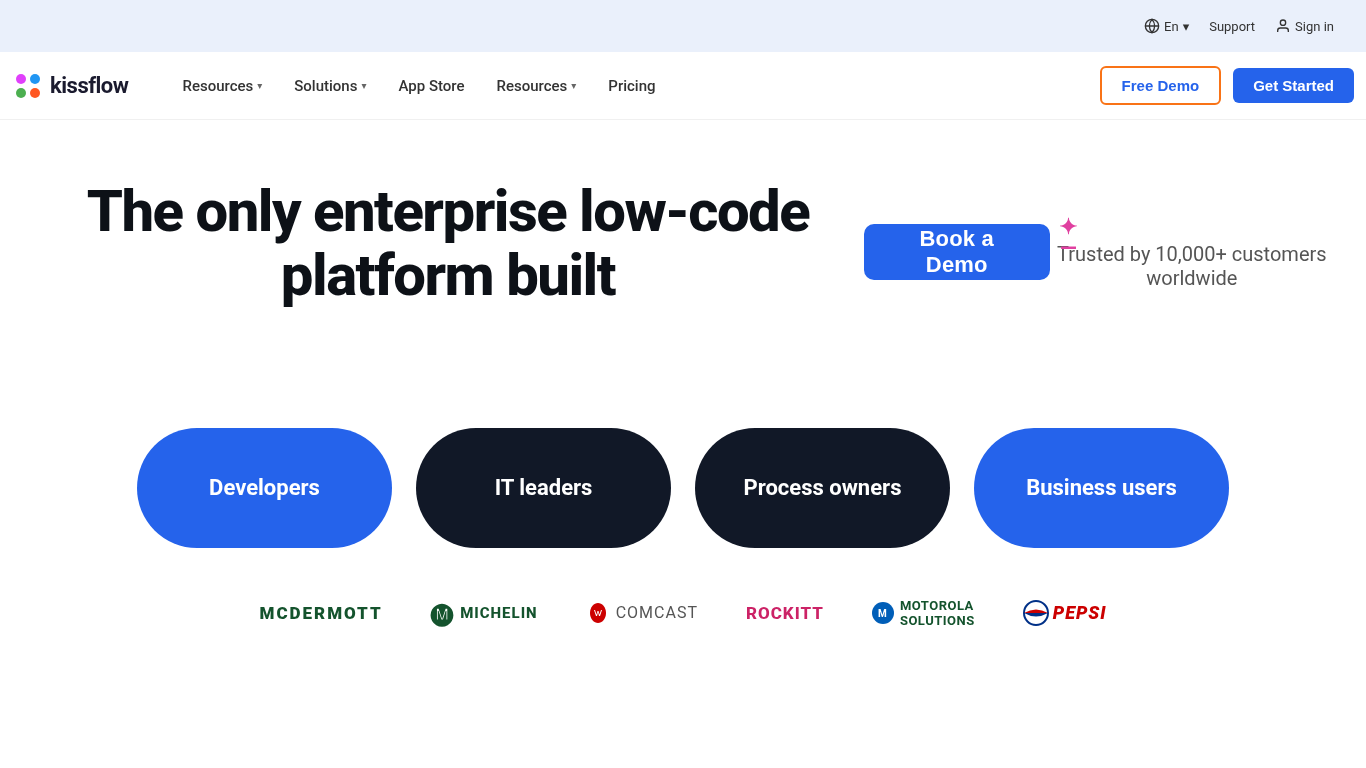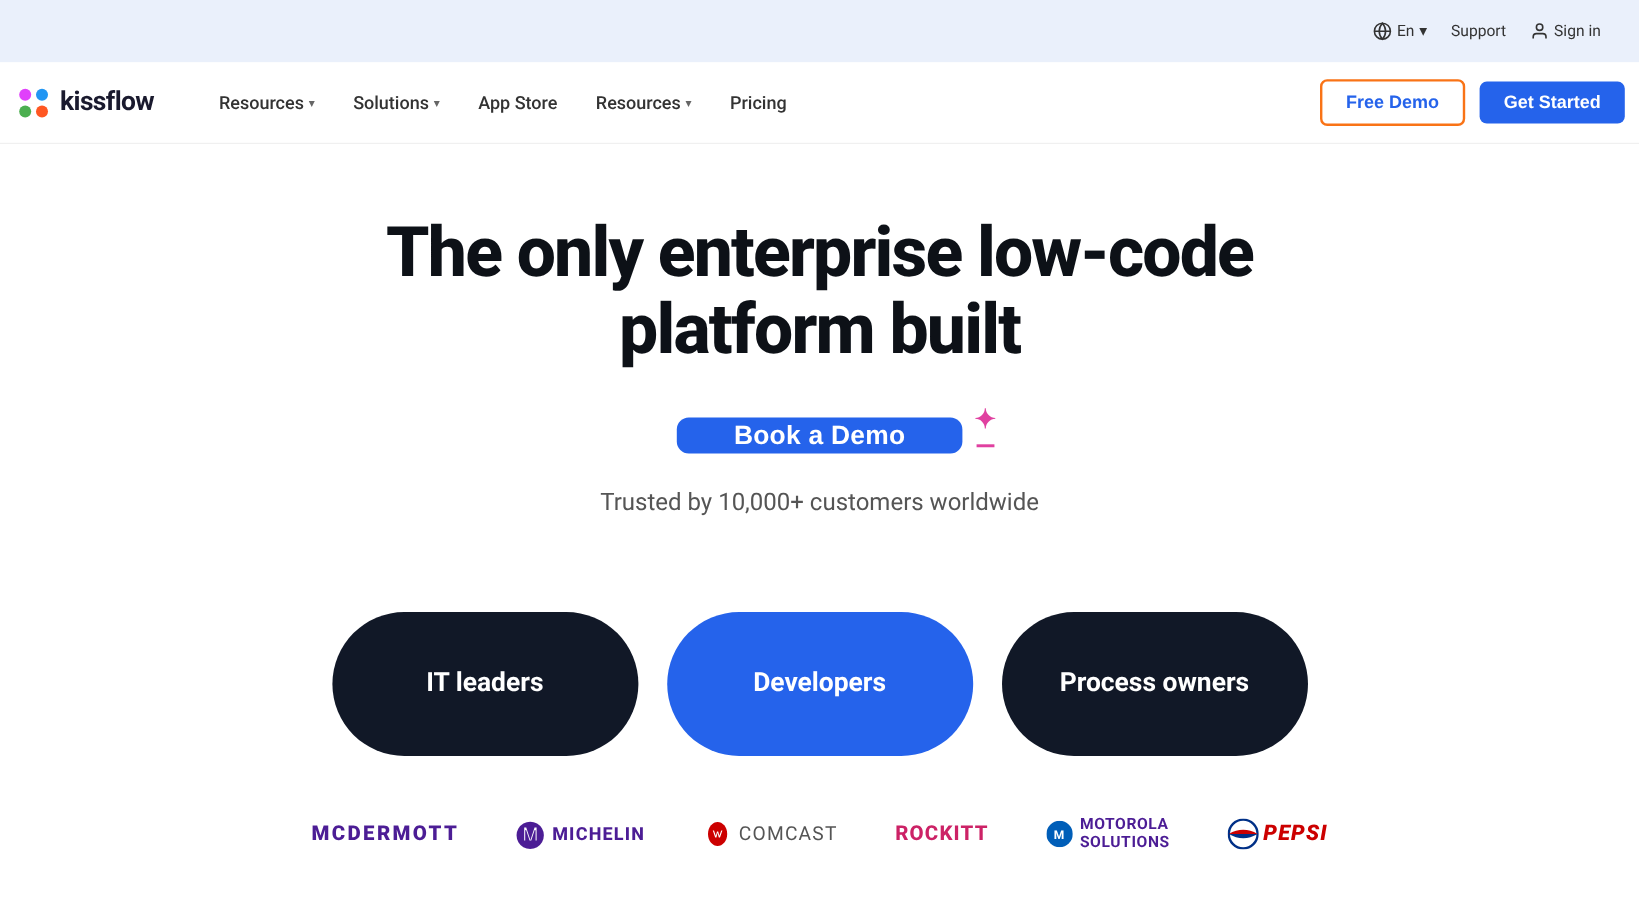--- a/index.html
+++ b/index.html
@@ -96,21 +96,20 @@
       background: #2563eb;
       color: #fff;
       font-size: 15px;
       font-weight: 600;
       cursor: pointer;
     }
 
     
     .hero {
       display: flex;
-      flex-direction: column;
       align-items: center;
       padding: 60px 32px 40px;
       text-align: center;
       background: #fff;
     }
     .hero-title {
       font-size: 58px;
       font-weight: 800;
       color: #0d1117;
       line-height: 1.1;
@@ -183,21 +182,21 @@
       display: flex;
       align-items: center;
       justify-content: center;
       gap: 48px;
       padding: 30px 32px;
       overflow: hidden;
     }
     .client-logo {
       font-size: 18px;
       font-weight: 900;
-      color: #4c1d95;
+      color: #14532d;
       letter-spacing: 1px;
       text-transform: uppercase;
       white-space: nowrap;
     }
     .client-logo.comcast { color: #555; }
     .client-logo.motorola { font-size: 14px; }
     .client-logo.pepsico { font-size: 20px; color: #c00; font-style: italic; }
 
     
     .michelin-wrap { display: flex; align-items: center; gap: 6px; }
@@ -267,28 +266,31 @@
 <section class="hero">
   <h1 class="hero-title">The only enterprise low-code platform built</h1>
   <div class="hero-cta-area">
     <button class="btn-book-demo">Book a Demo</button>
     <span class="sparkle-icon">✦<br>—</span>
   </div>
   <p class="hero-trust">Trusted by 10,000+ customers worldwide</p>
 </section>
 
 <div class="audience-section">
+  <div class="audience-pill pill-blue">
+    <span>Developers</span>
+  </div>
   <div class="audience-pill pill-dark">
     <span>IT leaders</span>
   </div>
-  <div class="audience-pill pill-blue">
-    <span>Developers</span>
-  </div>
   <div class="audience-pill pill-dark">
     <span>Process owners</span>
+  </div>
+  <div class="audience-pill pill-blue">
+    <span>Business users</span>
   </div>
 </div>
 
 <div class="logo-bar">
   <div class="client-logo" style="font-size:17px; font-weight:900; letter-spacing:2px;">MCDERMOTT</div>
   <div class="client-logo michelin-wrap">
     <span style="font-size:22px;">🅜</span>
     <span style="font-size:15px; font-weight:800; letter-spacing:1px;">MICHELIN</span>
   </div>
   <div class="client-logo comcast" style="display:flex;align-items:center;gap:6px;">

